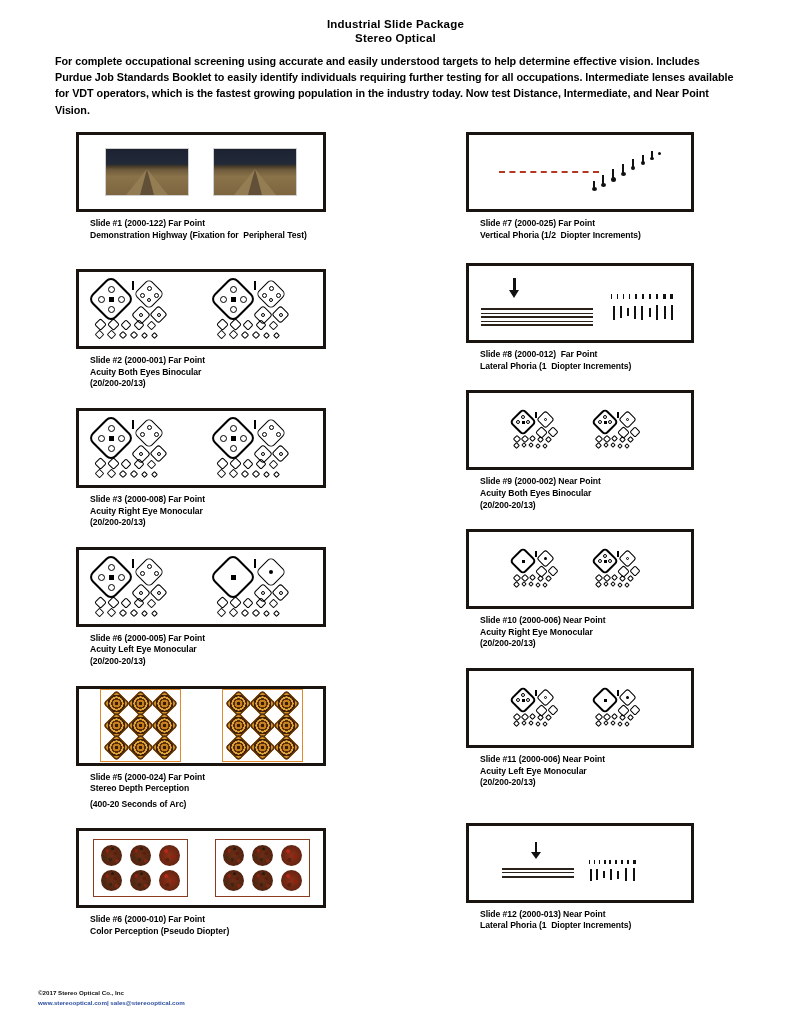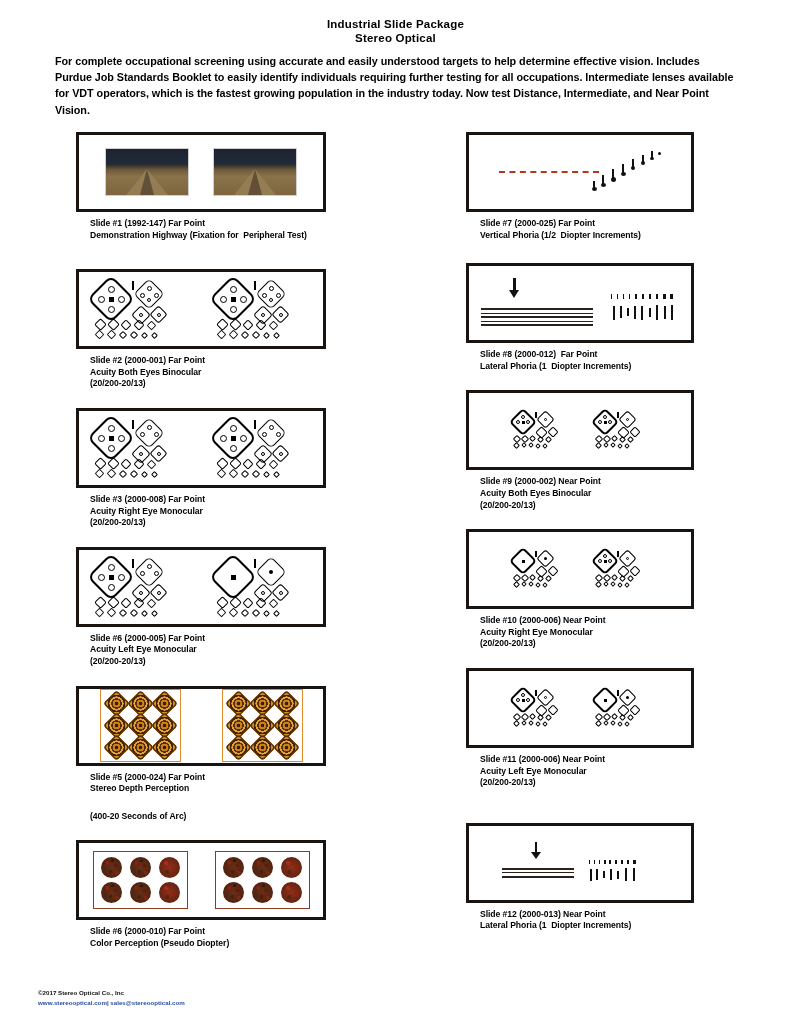--- a/index.html
+++ b/index.html
@@ -156,21 +156,21 @@
 
     <div class="col col-left">
 
       <div class="slide-block">
         <div class="frame" style="height:80px;">
           <div class="highway-wrap">
             <div class="photo"></div>
             <div class="photo"></div>
           </div>
         </div>
-        <div class="caption">Slide #1 (1992-147) Far Point</div>
+        <div class="caption">Slide #1 (2000-122) Far Point</div>
         <div class="caption" style="margin-top:0">Demonstration Highway (Fixation for  Peripheral Test)</div>
       </div>
 
       <div class="slide-block" style="margin-top:28px;">
         <div class="frame" style="height:80px;">
           <div class="acuity-wrap">
             <div class="acuity" style="width:100px;height:62px;">
               <div class="dia" style="left:4px;top:4px;width:34px;height:34px;"></div>
               <div class="ring" style="left:18px;top:8px;width:7px;height:7px;"></div>
               <div class="ring" style="left:8px;top:18px;width:7px;height:7px;"></div>
@@ -383,21 +383,21 @@
               <div class="gold"></div>
               <div class="gold"></div>
               <div class="gold"></div>
               <div class="gold"></div>
               <div class="gold"></div>
             </div>
           </div>
         </div>
         <div class="caption">Slide #5 (2000-024) Far Point</div>
         <div class="caption" style="margin-top:0">Stereo Depth Perception</div>
-        <div class="caption" style="margin-top:16px">(400-20 Seconds of Arc)</div>
+        <div class="caption" style="margin-top:4px">(400-20 Seconds of Arc)</div>
       </div>
 
       <div class="slide-block" style="margin-top:18px;">
         <div class="frame" style="height:80px;">
           <div class="color-wrap">
             <div class="color-box">
               <div class="ishihara"></div>
               <div class="ishihara"></div>
               <div class="ishihara redder"></div>
               <div class="ishihara"></div>

